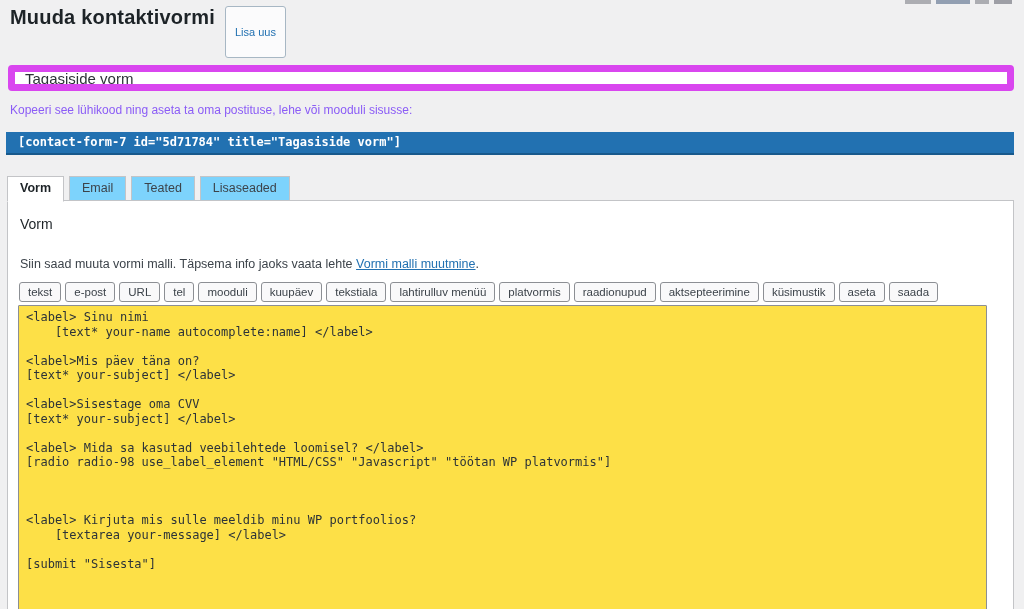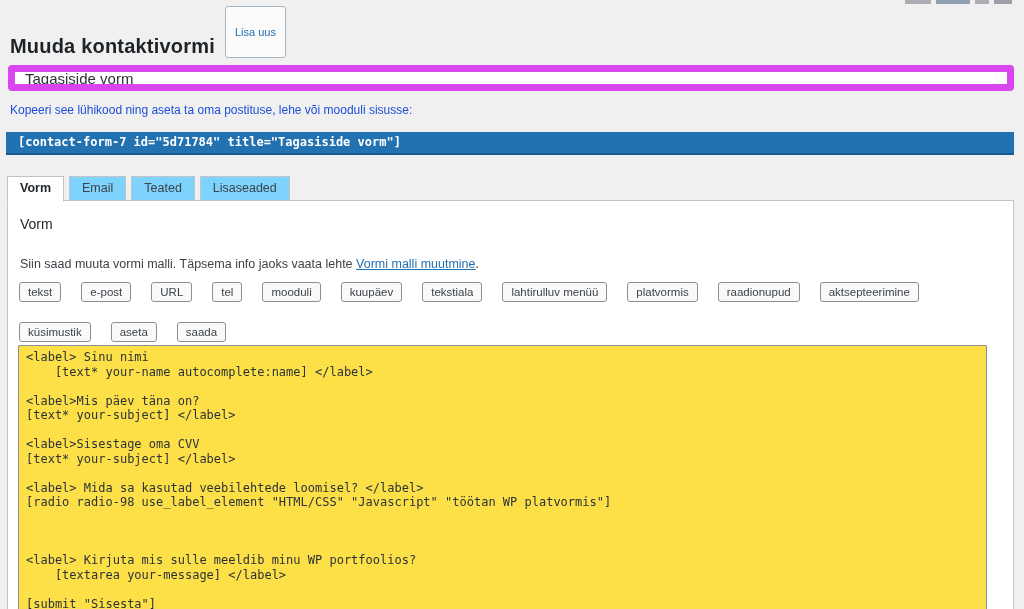--- a/index.html
+++ b/index.html
@@ -15,36 +15,36 @@
 
   
   .top-fragment {
     position: absolute; top: 0; right: 12px;
     display: flex; gap: 5px; align-items: flex-start;
   }
   .top-fragment span { height: 4px; background: #9b9ca3; display: inline-block; opacity: .8; }
   .top-fragment span:nth-child(2) { background: #7a8ba3; }
   .top-fragment span:nth-child(4) { background: #8a8b93; }
 
-  .heading-row { margin: 6px 10px 0; display: flex; align-items: flex-end; gap: 10px; }
+  .heading-row { margin: 6px 10px 0; display: flex; align-items: flex-start; gap: 10px; }
   h1.page-title { font-size: 20px; font-weight: 600; color: #1d2327; letter-spacing: .2px; }
   .add-new-btn {
     font-size: 11px; color: #2271b1; background: #fbfbfc;
     border: 1px solid #a7b7c4; border-radius: 3px;
     padding: 19px 9px; cursor: pointer; font-family: inherit;
   }
 
   .form-title-input {
     display: block; margin: 7px 10px 0 8px; width: calc(100% - 18px);
     height: 26px; padding: 2px 10px;
     font-size: 15px; color: #2c3338; font-family: inherit;
     background: #fff; border: 7px solid #d946ef; border-radius: 4px;
   }
 
-  .shortcode-desc { margin: 12px 10px 15px; font-size: 12px; color: #1d4ed8; }
+  .shortcode-desc { margin: 12px 10px 15px; font-size: 12px; color: #8b5cf6; }
 
   .shortcode-bar {
     margin: 5px 10px 0 6px;
     background: #2271b1; border-bottom: 2px solid #18598c;
     color: #fff; padding: 3px 12px 4px;
     font-size: 12px; font-weight: 600;
   }
 
   .tabs { margin: 21px 10px 0 7px; display: flex; position: relative; z-index: 2; }
   .tab {
@@ -60,21 +60,21 @@
 
   .panel {
     margin: -1px 10px 0 7px; background: #fff;
     border: 1px solid #c3c4c7; height: 442px;
     padding: 15px 10px 0 10px; position: relative; z-index: 1;
   }
   .panel-heading { font-size: 14px; font-weight: 500; color: #1d2327; padding-left: 2px; }
   .panel-desc { margin-top: 25px; font-size: 12.5px; color: #3c434a; padding-left: 2px; }
   .panel-desc a { color: #2271b1; text-decoration: underline; cursor: pointer; }
 
-  .tag-buttons { margin-top: 11px; display: flex; flex-wrap: wrap; gap: 20px; padding-left: 1px; }
+  .tag-buttons { margin-top: 11px; display: flex; flex-wrap: wrap; gap: 4px; padding-left: 1px; }
   .tag-btn {
     font-size: 11.5px; color: #3c434a; background: #f9f9fa;
     border: 1px solid #8c8f94; border-radius: 3px;
     padding: 3px 8px; cursor: pointer; font-family: inherit; white-space: nowrap;
   }
 
   .editor {
     display: block; margin-top: 3px; width: calc(100% - 16px); height: 341px;
     background: #fde047; border: 1px solid #8c8f94; border-radius: 1px;
     font-family: "DejaVu Sans Mono", "Liberation Mono", monospace;

